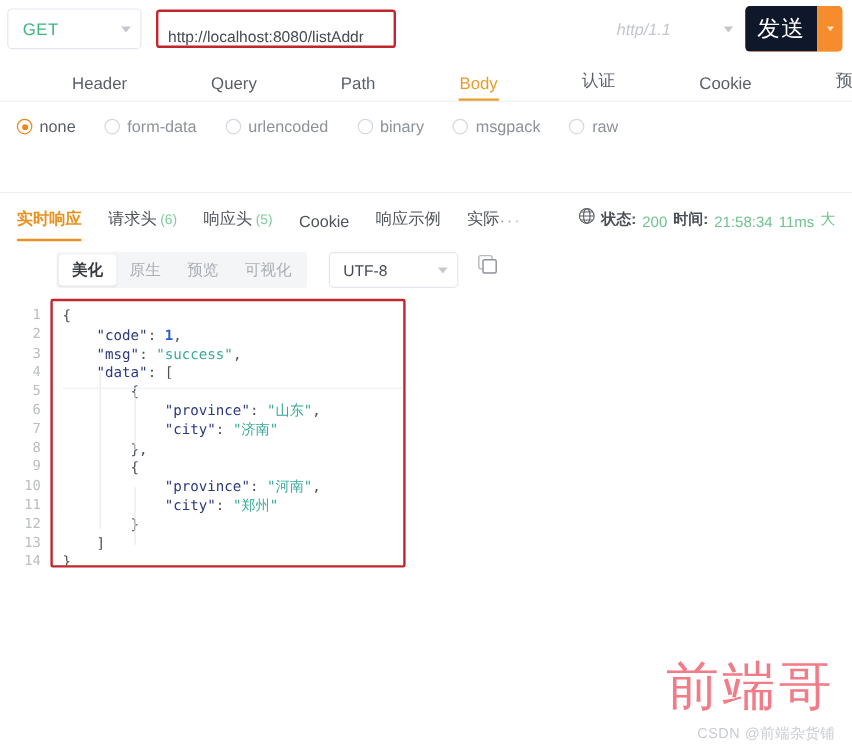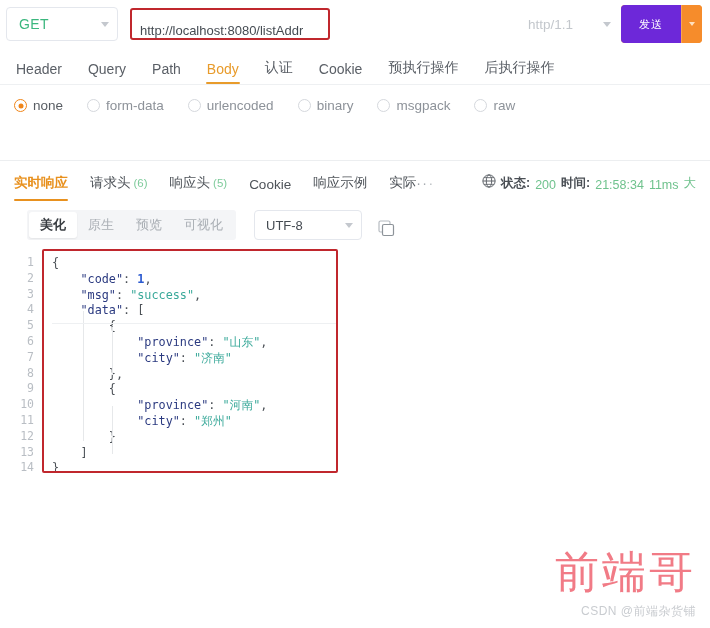--- a/index.html
+++ b/index.html
@@ -20,35 +20,35 @@
   .chev{width:0;height:0;border-left:4px solid transparent;border-right:4px solid transparent;border-top:5px solid #c4c8ce;}
   .chev.sm{border-left-width:3.5px;border-right-width:3.5px;border-top-width:4.5px;}
 
   .url-wrap{position:relative;margin-left:12px;flex:0 0 auto;}
   .url-box{
     width:200px;height:32px;border:2px solid #c0272d;border-radius:3px;background:#fff;
     display:flex;align-items:flex-end;padding:0 8px;box-sizing:border-box;
   }
   .url-text{font-size:13px;color:#454b52;white-space:nowrap;overflow:hidden;}
 
-  .proto{margin-left:auto;display:flex;align-items:center;gap:30px;padding-right:10px;}
+  .proto{margin-left:auto;display:flex;align-items:center;gap:44px;padding-right:10px;font-style:italic;}
   .proto-text{font-size:13.5px;color:#c3c7cc;}
 
   .send-group{display:flex;height:38px;border-radius:4px;overflow:hidden;background:#f68c2b;}
   .send-btn{
-    width:60px;display:flex;align-items:center;justify-content:center;color:#fff;font-size:11px;
-    background:#6d28d9;letter-spacing:1px;
+    width:60px;display:flex;align-items:center;justify-content:center;color:#fff;font-size:19px;
+    background:#0f172a;letter-spacing:1px;
   }
   .send-split{width:1px;background:#f7a457;}
   .send-caret{width:20px;display:flex;align-items:center;justify-content:center;background:#f68c2b;}
   .send-caret .chev{border-top-color:#ffe0c0;}
 
   
   .tabs{display:flex;align-items:flex-end;gap:26px;padding:0 0 0 16px;height:36px;box-sizing:border-box;}
-  .tab{font-size:14px;color:#5a5f66;padding-bottom:7px;position:relative;white-space:nowrap;}
+  .tab{font-size:14px;color:#5a5f66;padding-bottom:7px;position:relative;white-space:nowrap;margin-left:44px;}
   .tab.active{color:#e89b2b;}
   .tab.active:after{content:"";position:absolute;left:-1px;right:-1px;bottom:0;height:2px;background:#e89b2b;border-radius:1px;}
   .tabs-rule{height:1px;background:#eef0f2;margin:0;}
 
   
   .radios{display:flex;align-items:center;gap:10px;padding:13px 0 13px 14px;}
   .radio{display:flex;align-items:center;gap:6px;margin-right:14px;}
   .dot{width:13px;height:13px;border-radius:50%;border:1px solid #d5d8dd;box-sizing:border-box;background:#fff;}
   .dot.on{border:1px solid #f08519;position:relative;}
   .dot.on:after{content:"";position:absolute;left:50%;top:50%;transform:translate(-50%,-50%);width:5px;height:5px;border-radius:50%;background:#f08519;}
@@ -76,21 +76,21 @@
   .tab-fade{position:absolute;left:420px;top:0;width:46px;height:33px;
     background:linear-gradient(to right,rgba(255,255,255,0),#ffffff 72%);pointer-events:none;}
 
   .status{position:absolute;right:0px;bottom:9px;display:flex;align-items:flex-end;gap:5px;white-space:nowrap;overflow:hidden;width:228px;}
   .globe{flex:0 0 auto;}
   .st-label{font-size:12.5px;color:#4a4f55;font-weight:bold;}
   .st-val{font-size:12.5px;color:#6fc28d;}
   .st-cut{font-size:12.5px;color:#6fc28d;}
 
   
-  .rtoolbar{display:flex;align-items:flex-end;gap:0;padding:9px 0 9px 27px;}
+  .rtoolbar{display:flex;align-items:flex-start;gap:0;padding:9px 0 9px 12px;margin-left:35px;}
   .seg{display:flex;align-items:center;background:#f4f5f7;border-radius:3px;padding:2px;}
   .seg-item{font-size:13px;color:#a9aeb4;padding:4px 11px;border-radius:3px;white-space:nowrap;}
   .seg-item.active{background:#fff;color:#383c41;font-weight:bold;box-shadow:0 1px 2px rgba(0,0,0,.07);}
   .enc{
     margin-left:18px;width:108px;height:30px;border:1px solid #e4e7ed;border-radius:4px;background:#fff;
     display:flex;align-items:center;justify-content:space-between;padding:0 8px 0 11px;box-sizing:border-box;
   }
   .enc-text{font-size:13px;color:#454b52;}
   .copy-btn{margin-left:14px;width:22px;height:22px;position:relative;}
 

